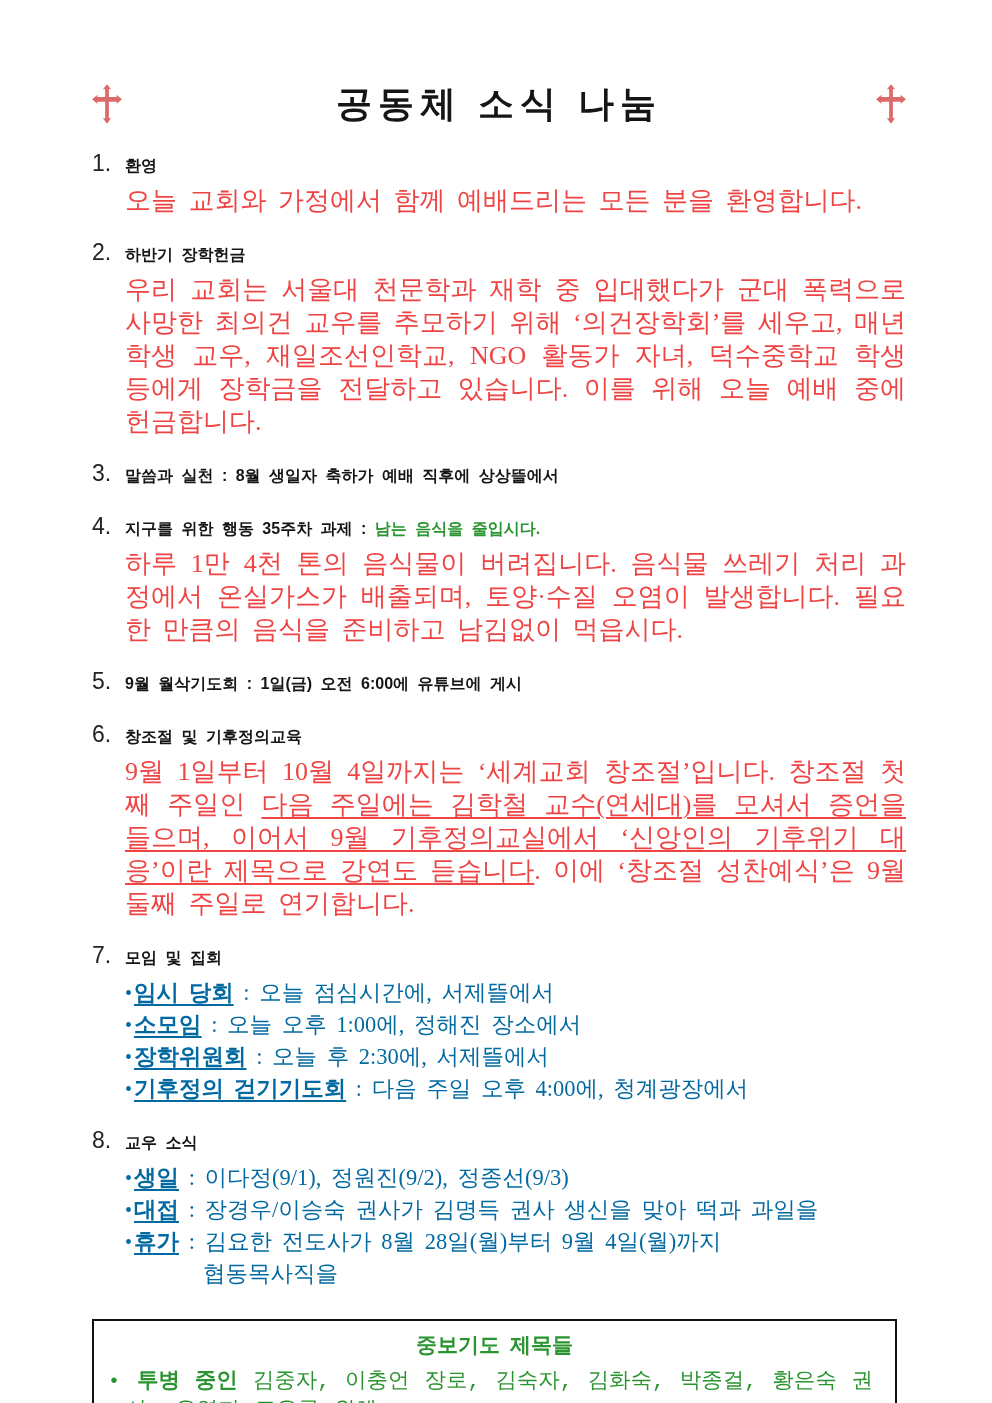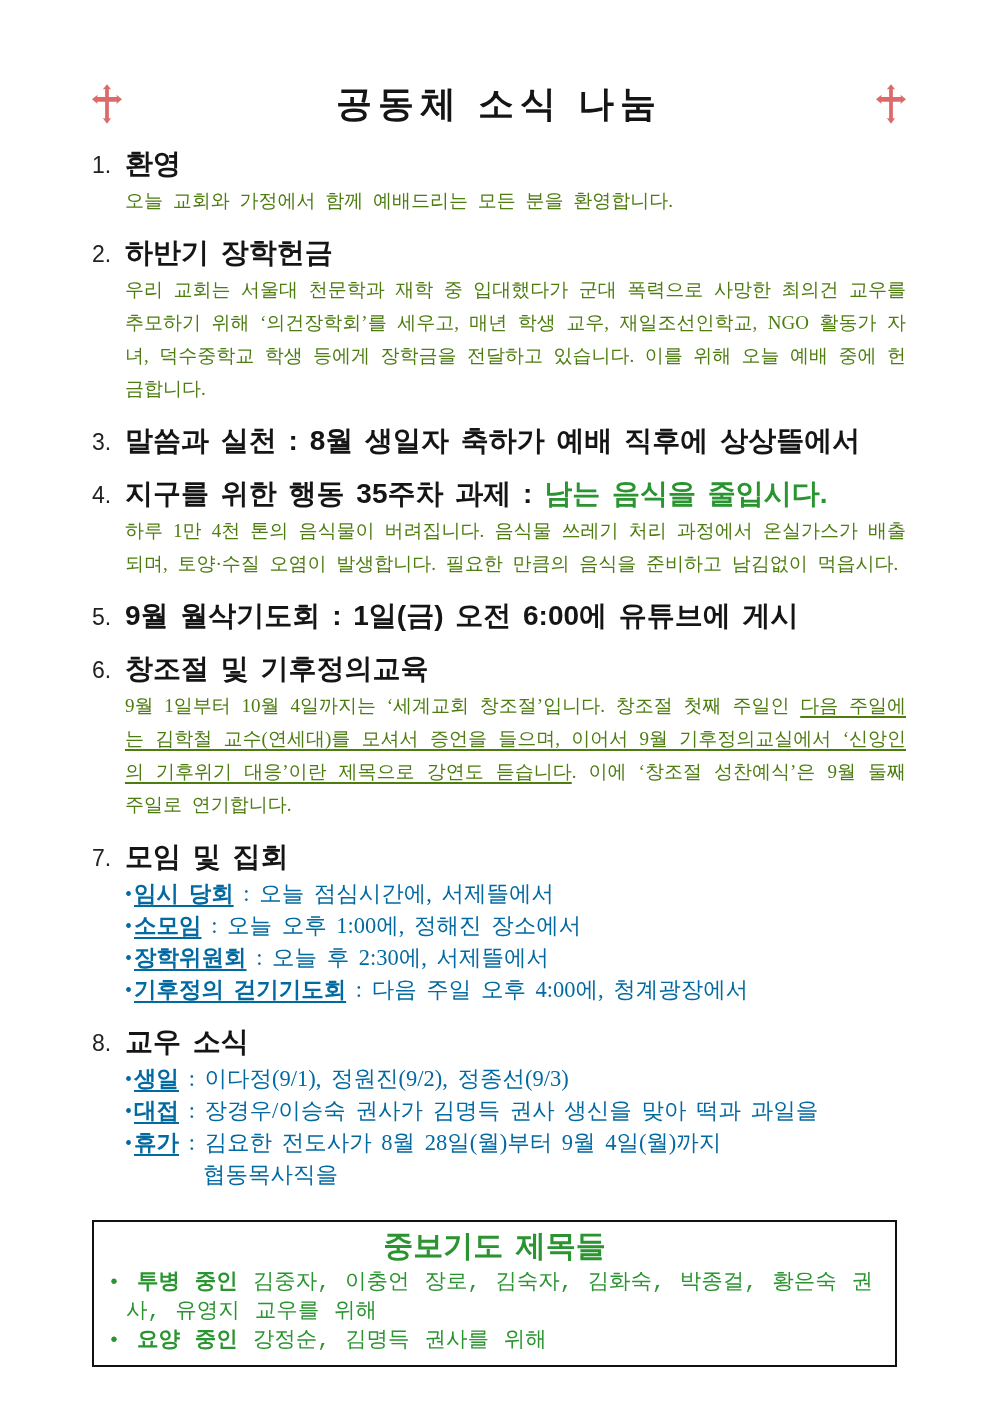--- a/index.html
+++ b/index.html
@@ -26,51 +26,51 @@
   .cross { width: 30px; height: 40px; flex: 0 0 auto; }
   .section { position: relative; margin-top: 20px; }
   .sec-head-row { display: flex; align-items: baseline; }
   .sec-number {
     flex: 0 0 33px;
     font-family: "Liberation Sans", "DejaVu Sans", sans-serif;
     font-size: 23px; line-height: 31px; color: #222;
   }
   .sec-heading {
     font-family: "Liberation Sans", "DejaVu Sans", sans-serif;
-    font-size: 28px; font-weight: 700; line-height: 31px; color: #151515;
+    font-size: 16px; font-weight: 700; line-height: 31px; color: #151515;
     word-spacing: 4px;
   }
   .green { color: #2a9430; }
   .sec-body {
     margin: 3px 0 0 33px;
-    font-size: 19px; line-height: 33px;
+    font-size: 26px; line-height: 33px;
     text-align: justify;
     word-spacing: 5px;
-    color: #4d7c0f;
+    color: #ef4444;
   }
   .uline { text-decoration: underline; text-underline-offset: 4px; text-decoration-thickness: 1.5px; }
   .bullets { margin: 4px 0 0 33px; }
   .bullet-line {
     font-size: 22.5px; line-height: 31px; color: #0369a1;
     word-spacing: 4px;
   }
   .bullet-dot { font-size: 20px; margin-right: 2px; }
   .bullet-label { font-weight: 700; text-decoration: underline; text-underline-offset: 4px; }
   .bullet-cont { margin-left: 78px; }
   .prayer-box {
     margin: 30px 0 0 0;
     width: 805px;
     border: 2px solid #111;
     box-sizing: border-box;
     padding: 6px 14px 10px 14px;
   }
   .prayer-title {
     text-align: center;
     font-family: "Liberation Sans", "DejaVu Sans", sans-serif;
-    font-size: 30px; font-weight: 700; color: #2a9430;
+    font-size: 21px; font-weight: 700; color: #2a9430;
     line-height: 36px; margin-bottom: 4px;
     word-spacing: 4px;
   }
   .prayer-item {
     color: #2a9430;
     font-family: Liberation Mono, monospace;
     font-size: 21.5px; line-height: 29px;
     padding-left: 18px; text-indent: -18px;
     word-spacing: 2px;
   }

